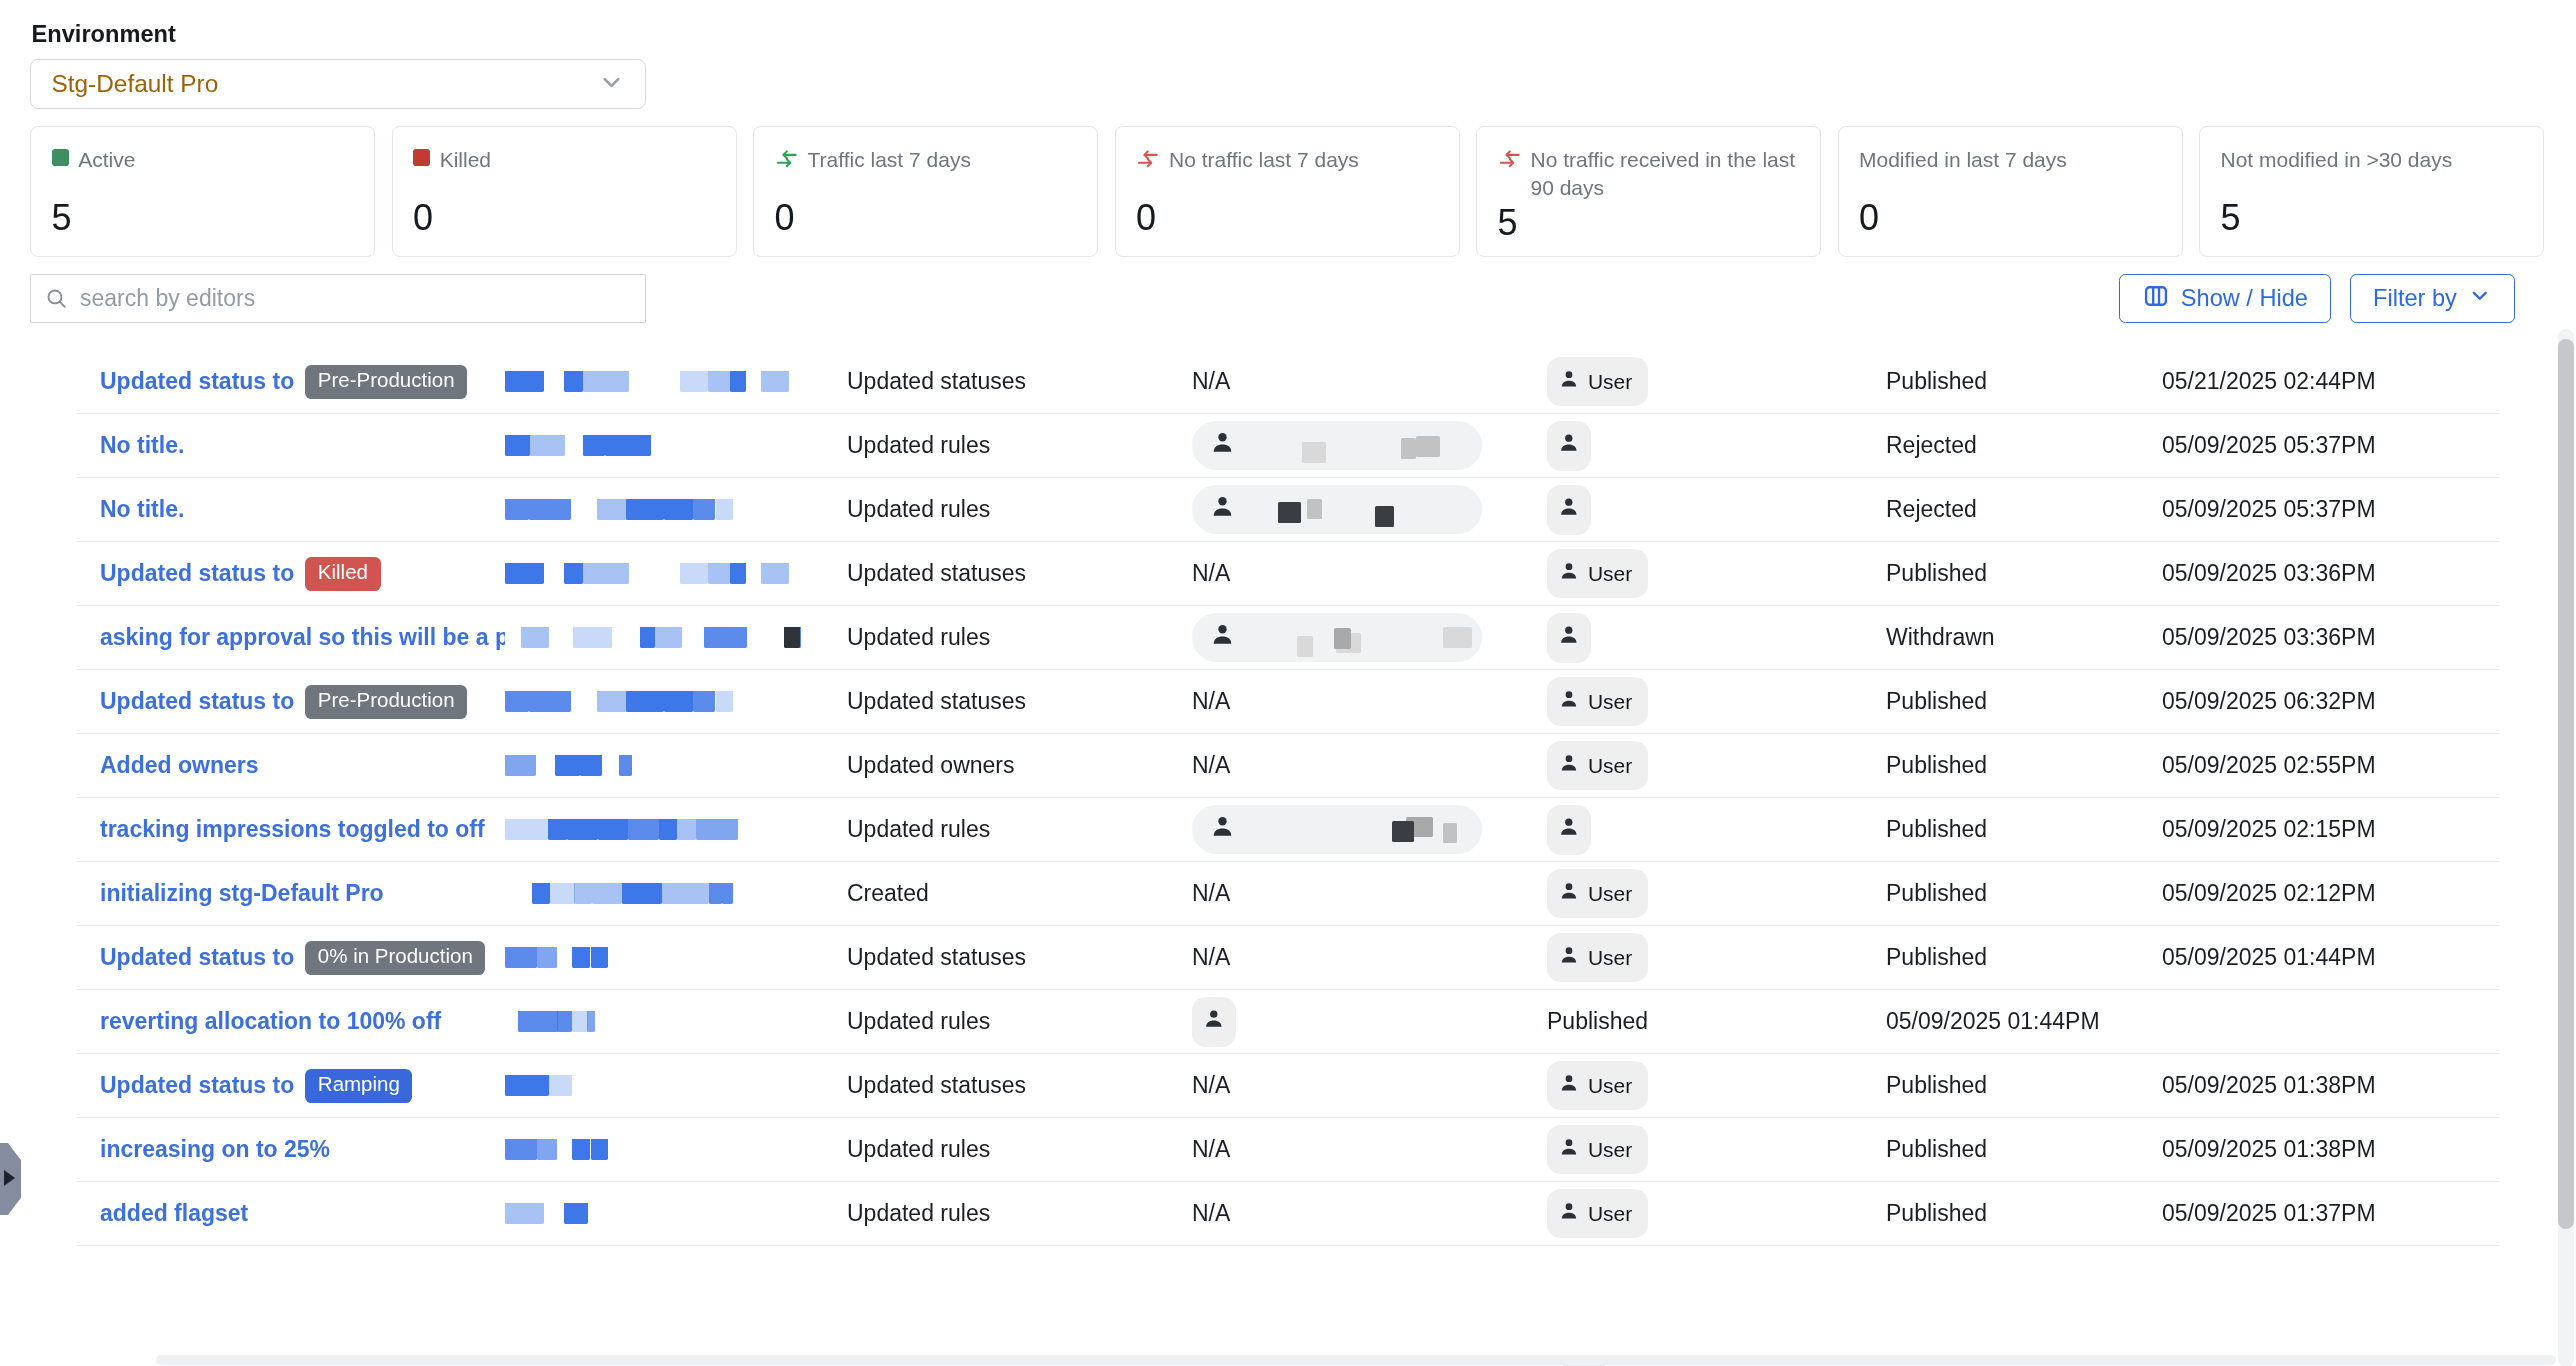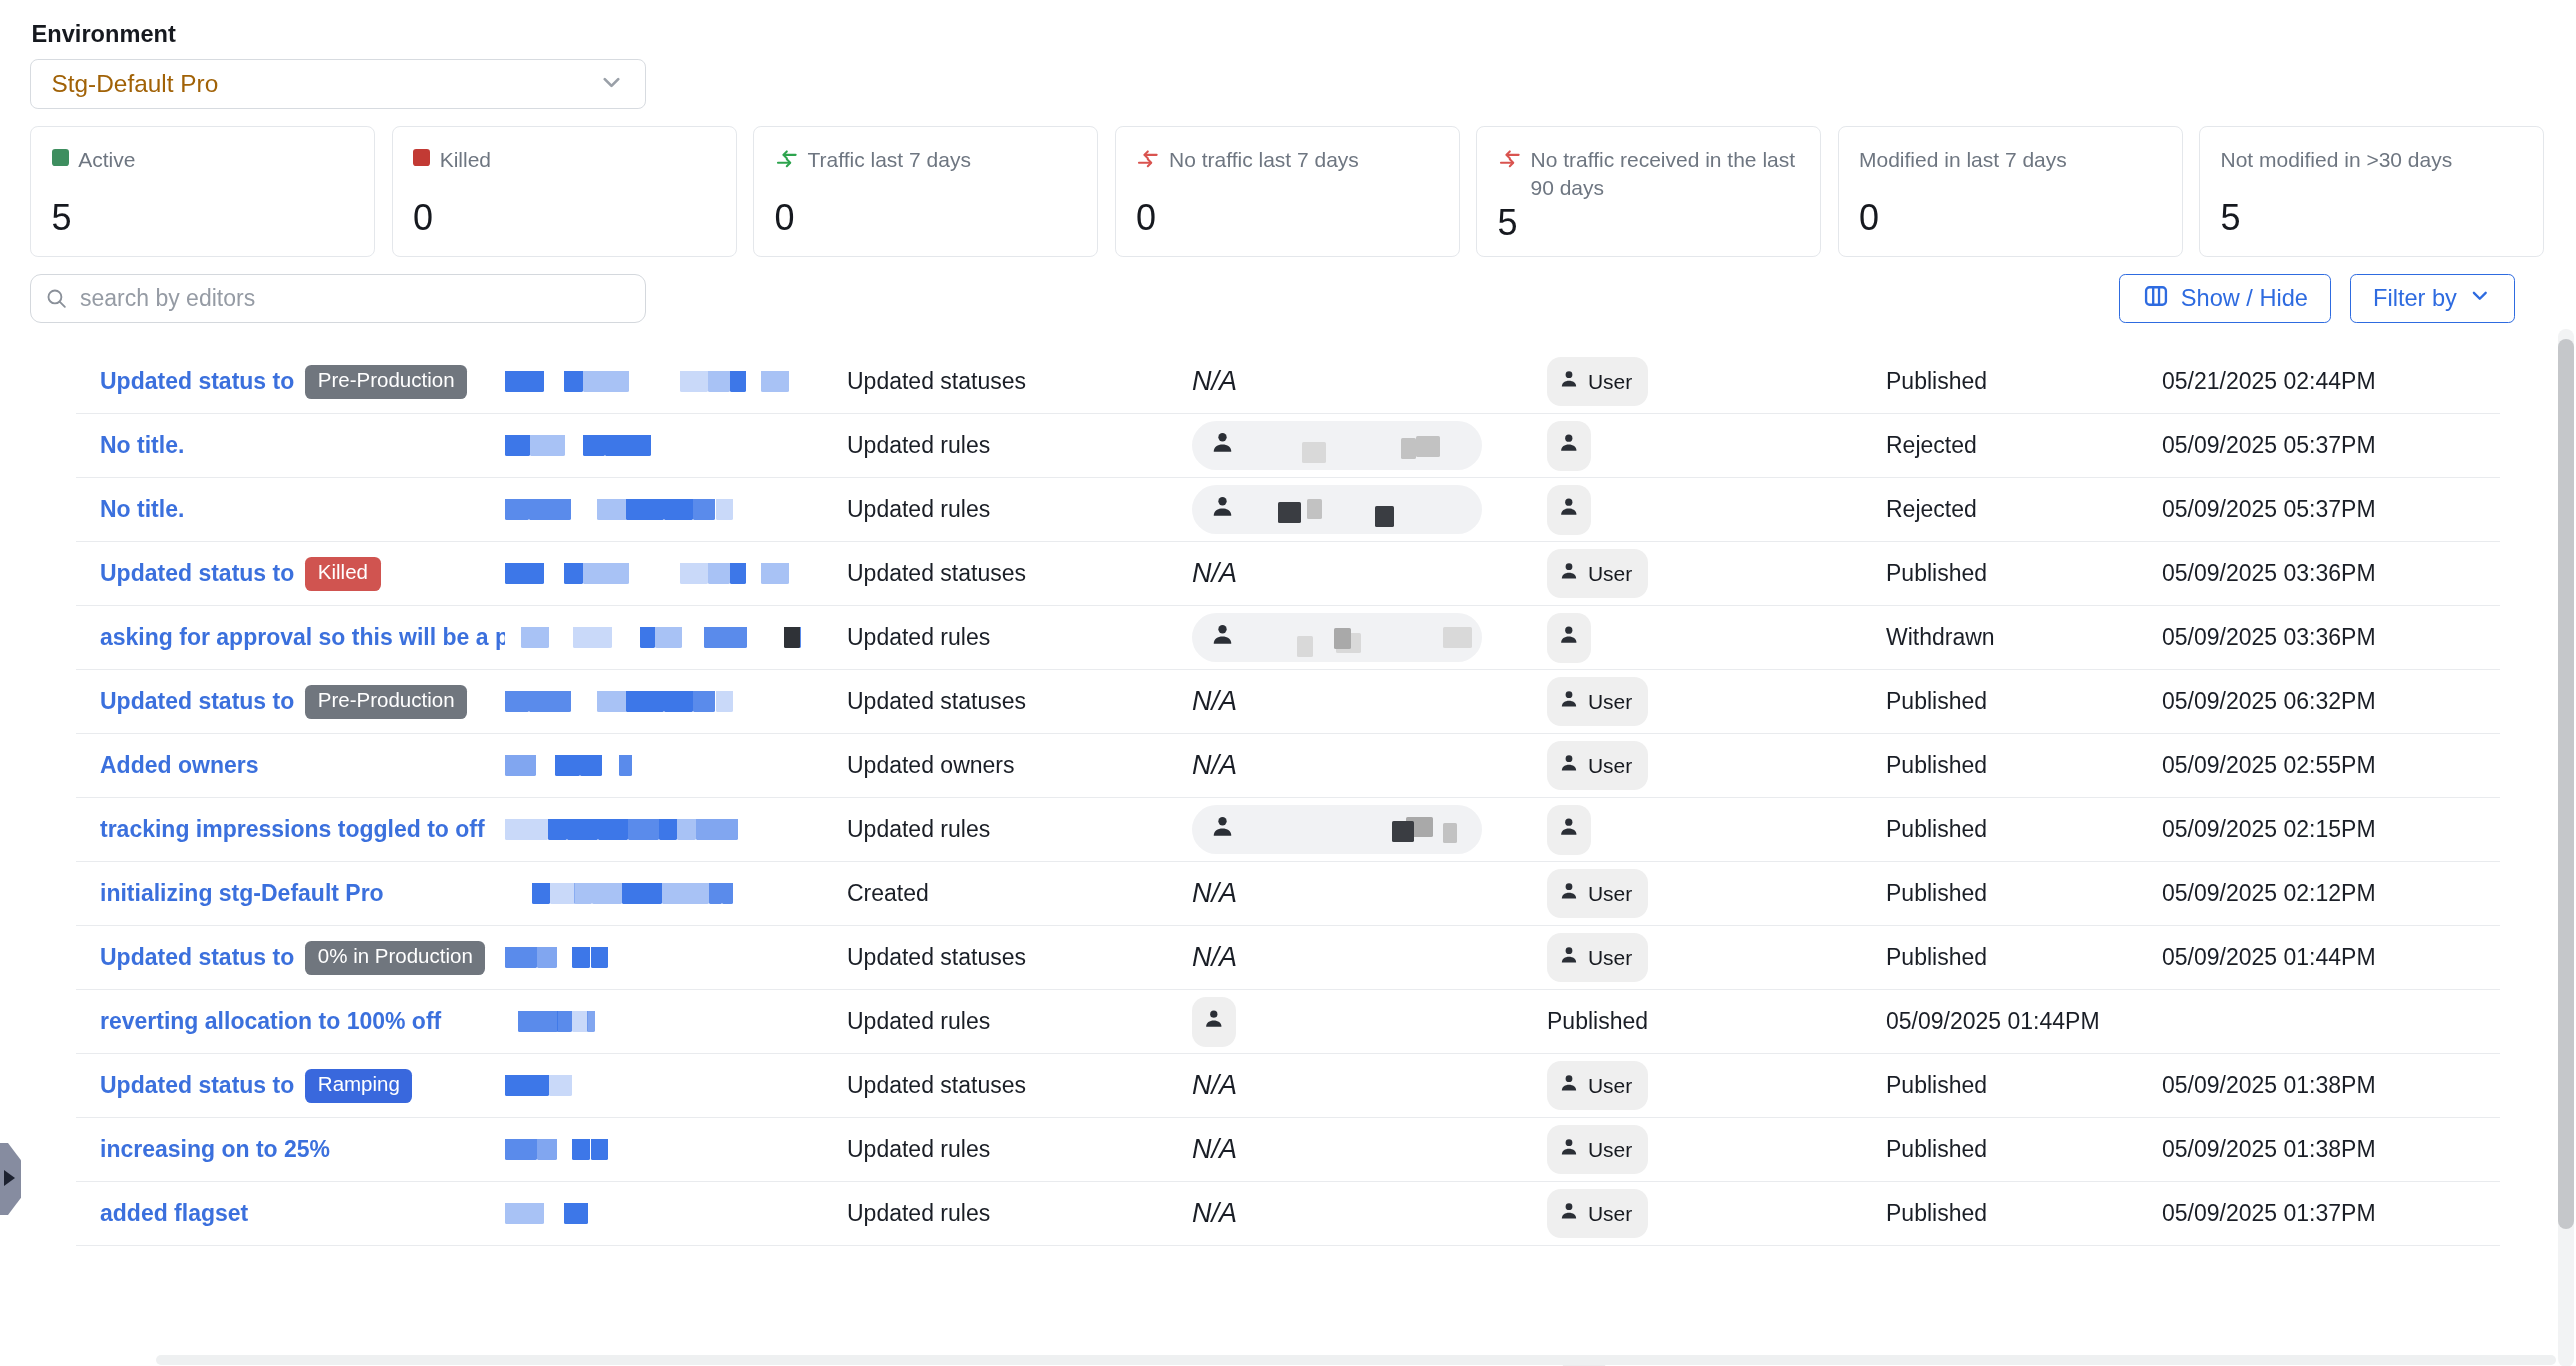--- a/index.html
+++ b/index.html
@@ -24,41 +24,41 @@
   .tabs{display:flex;margin-top:36px;position:relative;}
   .tab{font-size:23.6px;padding:0 35px 20.5px 35px;cursor:pointer;position:relative;}
   .tab.inactive{color:#3f4854;margin-left:3.1px;}
   .tab.active{color:#15181d;font-weight:700;}
   .tab.active::after{content:"";position:absolute;left:0;right:0;bottom:0;height:4.7px;background:#2e6be0;border-radius:2.4px;}
   .tabs-divider{position:absolute;left:0;right:0;height:0.8px;background:#e4e6ea;bottom:0;}
 
   
   .toolbar{display:flex;align-items:center;justify-content:space-between;margin-top:17.3px;}
   .searchbox{position:relative;width:616px;height:49px;}
-  .searchbox input{width:100%;height:100%;box-sizing:border-box;border:1.6px solid #d4d8dd;border-radius:11px;padding:0 15.7px 0 49px;font-size:23px;font-family:"Liberation Sans",sans-serif;color:#23272e;outline:none;}
+  .searchbox input{width:100%;height:100%;box-sizing:border-box;border:1.6px solid #d4d8dd;border-radius:1px;padding:0 15.7px 0 49px;font-size:23px;font-family:"Liberation Sans",sans-serif;color:#23272e;outline:none;}
   .searchbox input::placeholder{color:#959ba4;}
   .search-ic{position:absolute;left:14px;top:11.8px;}
   .tb-buttons{display:flex;gap:19px;margin-right:31.5px;}
   .btn{height:49px;border:1.6px solid #2e6be0;border-radius:6.3px;background:#fff;color:#2e6be0;font-size:23.6px;display:flex;align-items:center;gap:11px;padding:0 22px;box-sizing:border-box;cursor:pointer;font-family:"Liberation Sans",sans-serif;}
 
   
   .table{margin:27px 46px 0 46px;}
   .thead,.trow{display:grid;grid-template-columns:429px 342px 345px 355px 339px 276px 1fr;align-items:center;}
   .thead{height:49px;border-bottom:0.8px solid #e3e6ea;}
   .th{font-size:22px;font-weight:700;color:#15181d;}
   .trow{height:63px;border-bottom:0.8px solid #e9ebee;}
   .cell{font-size:23px;color:#1a1e26;overflow:hidden;white-space:nowrap;}
   .title-cell{display:flex;align-items:center;overflow:hidden;margin-left:24px;}
   .title-link{color:#3b70dd;font-weight:700;text-decoration:none;white-space:nowrap;cursor:pointer;}
   .badge{display:inline-block;color:#fff;font-size:20.5px;font-weight:400;border-radius:6.3px;padding:3.9px 12.6px 6.3px 12.6px;margin-left:11px;white-space:nowrap;}
 
   .flag-redacted{position:relative;height:23.6px;margin-top:-3.1px;}
   .fblock{position:absolute;top:0;height:23.6px;border-radius:1.6px;}
 
-  .na{font-size:27px;color:#1a1e26;font-style:italic;}
+  .na{font-size:23px;color:#1a1e26;}
   .approver-pill{position:relative;width:290px;height:49px;border-radius:24.4px;background:#f1f2f4;display:flex;align-items:center;padding-left:17.3px;box-sizing:border-box;}
   .ablock{position:absolute;height:20.5px;top:14px;border-radius:1.6px;}
   .group-pill{display:inline-flex;align-items:center;gap:9.4px;background:#efefef;border-radius:14px;height:47px;padding:0 17.3px 0 12.6px;font-size:21px;color:#16191f;}
   .user-pill{display:inline-flex;align-items:center;gap:7.9px;background:#efefef;border-radius:14px;height:49px;padding:0 15.7px 0 11px;font-size:21px;color:#16191f;}
   .icon-pill{display:inline-flex;align-items:center;justify-content:center;background:#efefef;border-radius:14px;height:50px;width:44px;}
 
   
   .vscroll-track{position:absolute;top:329px;bottom:0;right:2.4px;width:15.7px;background:#f2f3f4;border-radius:7.9px;}
   .vscroll-thumb{position:absolute;top:339px;right:2.4px;width:15.7px;height:890px;background:#c5c7ca;border-radius:7.9px;}
   .hscroll-track{position:absolute;left:156px;right:20.5px;bottom:1.6px;height:10.2px;background:#eef0f1;border-radius:5.5px;}

